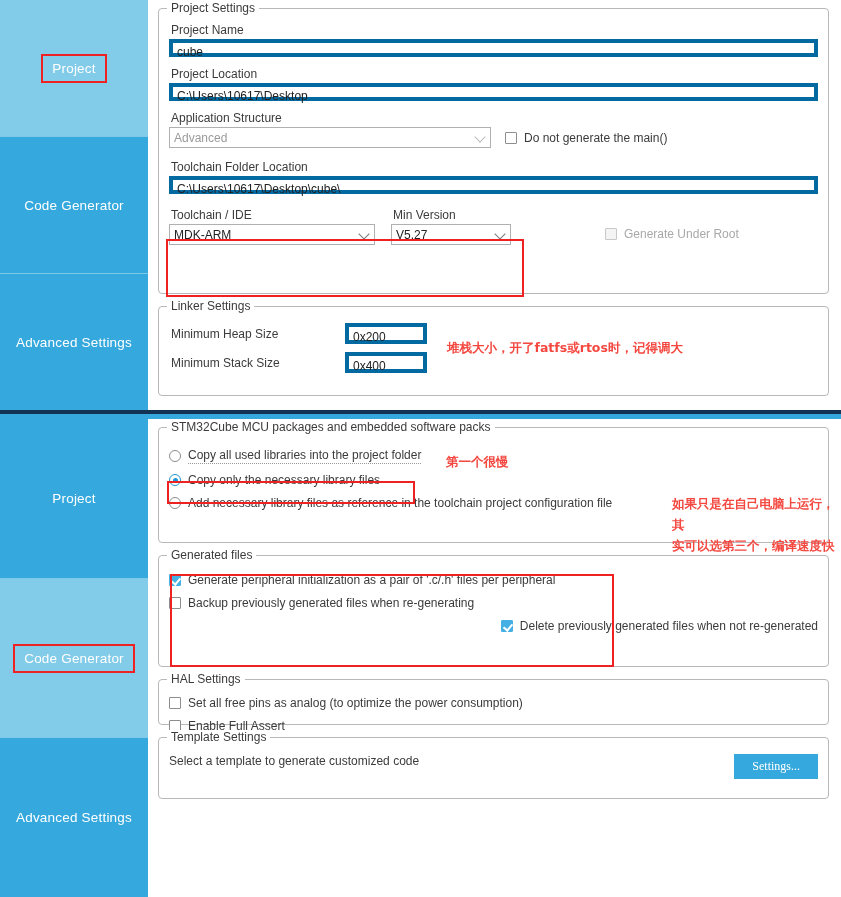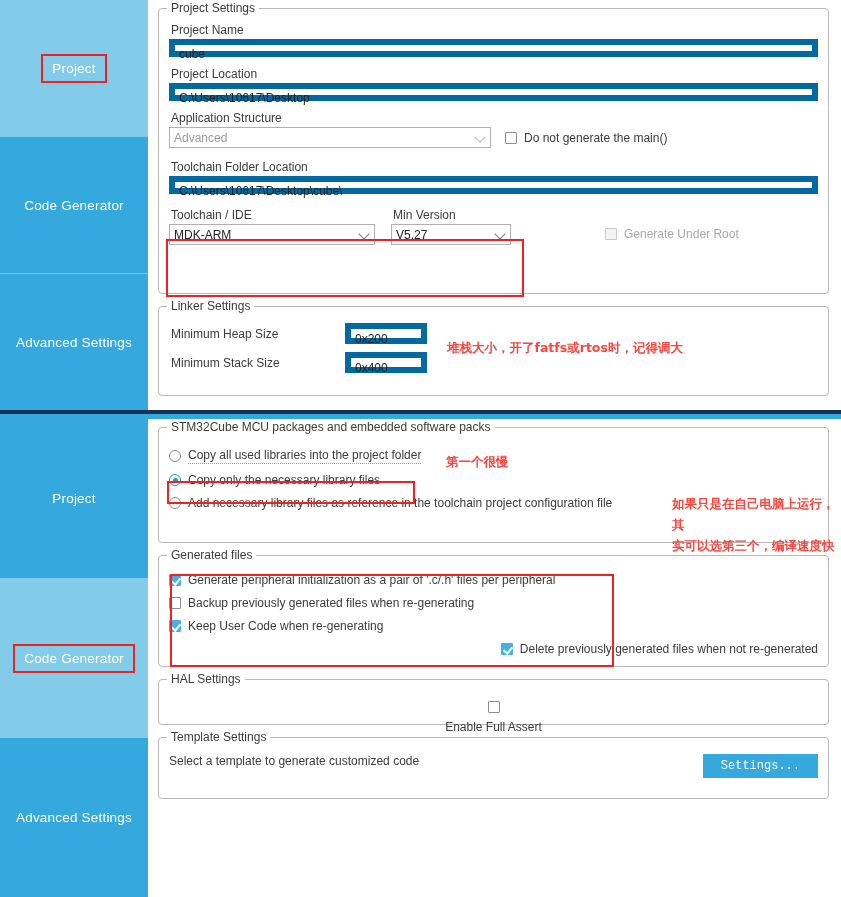--- a/index.html
+++ b/index.html
@@ -85,21 +85,21 @@
     white-space: nowrap;
   }
 
   
   .field-label {
     font-size: 12px;
     color: #3b3b3b;
     margin: 2px 0 2px 2px;
   }
   .text-input {
-    border: 6px solid #0369a1;
+    border: 4px solid #0369a1;
     background: #ffffff;
     height: 18px;
     line-height: 18px;
     padding: 0 4px;
     font-size: 12px;
     color: #222;
     box-sizing: border-box;
     width: 100%;
     font-family: "Liberation Sans", sans-serif;
   }
@@ -219,21 +219,21 @@
     z-index: 9;
   }
   #divider .dark { height: 4px; background: #123353; }
   #divider .light { height: 5px; background: #35a8dd; }
 
   .btn-settings {
     background: #35a8dd;
     color: #ffffff;
     border: none;
     font-size: 12px;
-    font-family: Liberation Mono, monospace;
+    font-family: Liberation Serif, serif;
     padding: 5px 18px;
     cursor: pointer;
   }
 
   .dotted-under { border-bottom: 1px dotted #9a9a9a; padding-bottom: 1px; }
 
   .flex-between { display: flex; align-items: flex-start; }
 </style>
 </head>
 <body>
@@ -362,34 +362,34 @@
       <span class="group-title">Generated files</span>
 
       <div class="row" style="margin-top:5px;">
         <span class="cb checked"></span>
         <span>Generate peripheral initialization as a pair of '.c/.h' files per peripheral</span>
       </div>
       <div class="row" style="margin-top:9px;">
         <span class="cb"></span>
         <span>Backup previously generated files when re-generating</span>
       </div>
-      <div class="row" style="margin-top:9px;">
-        <span class="cb checked"></span>
-        <span>Keep User Code when re-generating</span>
-      </div>
       <div class="row" style="margin-top:9px;justify-content:flex-end;">
         <span class="cb checked"></span>
         <span>Delete previously generated files when not re-generated</span>
       </div>
     </div>
 
     <div class="group" style="height:46px;padding-top:12px;">
       <span class="group-title">HAL Settings</span>
 
-      <div class="row" style="margin-top:9px;flex-direction:column;">
+      <div class="row" style="margin-top:4px;">
+        <span class="cb"></span>
+        <span>Set all free pins as analog (to optimize the power consumption)</span>
+      </div>
+      <div class="row" style="margin-top:9px;">
         <span class="cb"></span>
         <span>Enable Full Assert</span>
       </div>
     </div>
 
     <div class="group" style="height:62px;padding-top:12px;">
       <span class="group-title">Template Settings</span>
 
       <div class="flex-between" style="align-items:flex-start;justify-content:space-between;margin-top:4px;">
         <span style="font-size:12px;color:#3b3b3b;">Select a template to generate customized code</span>

